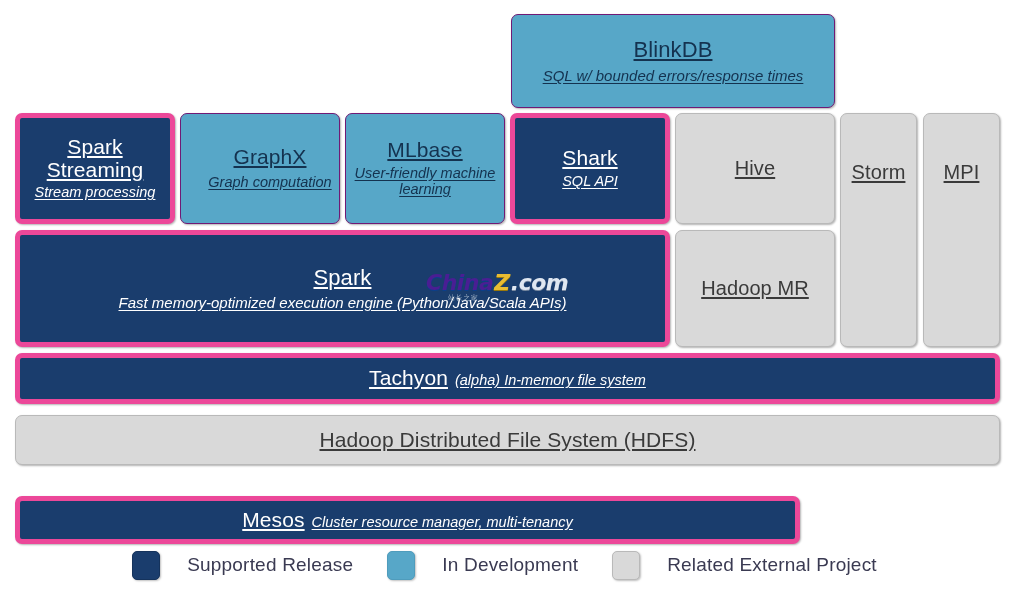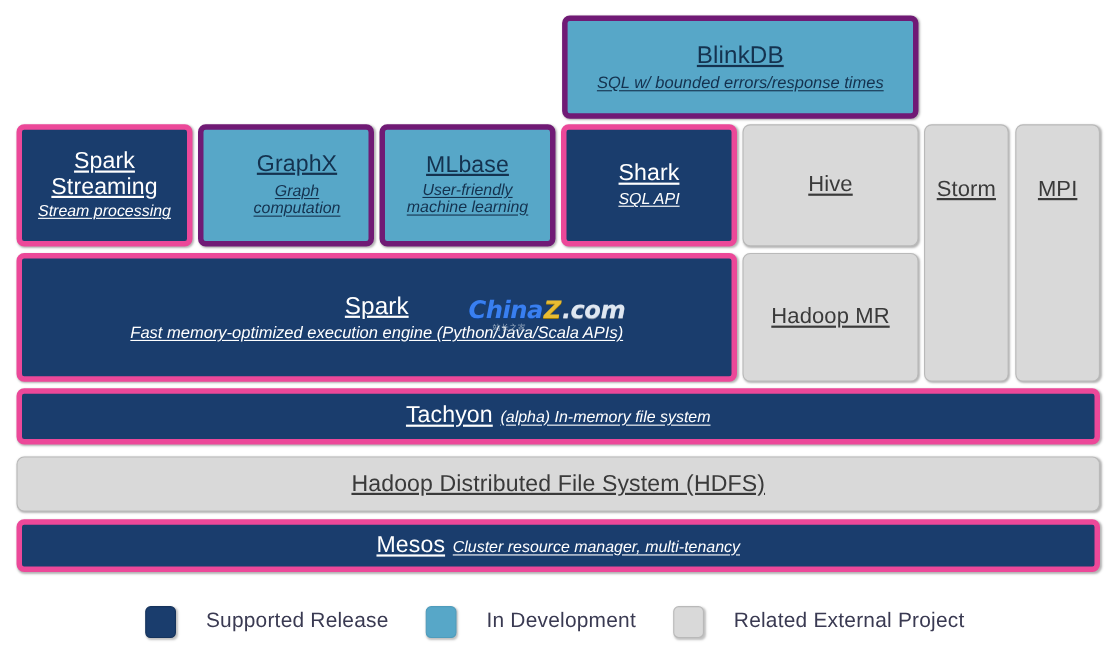--- a/index.html
+++ b/index.html
@@ -33,21 +33,21 @@
     box-shadow: 1px 1px 2px rgba(0,0,0,0.30);
   }
   .box.navy {
     background: #1a3d6d;
     color: #ffffff;
     border: 5px solid #ec4899;
   }
   .box.lblue {
     background: #57a7c8;
     color: #14324f;
-    border: 5px solid #701a75;
+    border: 1px solid #701a75;
   }
   .box.grey {
     background: #d9d9d9;
     color: #3a3a3a;
     border: 1px solid #b9b9b9;
   }
   .title {
     text-decoration: underline;
     text-underline-offset: 2px;
     line-height: 1.08;
@@ -106,21 +106,21 @@
   #hadoop-mr { left:675px; top:230px; width:160px; height:117px; }
   #hadoop-mr .title { font-size: 20px; }
 
   #tachyon   { left:15px;  top:353px; width:985px; height:51px; }
   #tachyon .title    { font-size: 21px; }
   #tachyon .subtitle { font-size: 14.5px; }
 
   #hdfs      { left:15px;  top:415px; width:985px; height:50px; }
   #hdfs .title { font-size: 21px; }
 
-  #mesos     { left:15px;  top:472px; width:985px; height:48px; }
+  #mesos     { left:15px;  top:496px; width:785px; height:48px; }
   #mesos .title    { font-size: 21px; }
   #mesos .subtitle { font-size: 14.5px; }
 
   
   #legend {
     position: absolute;
     left: 0;
     top: 543px;
     width: 1009px;
     height: 44px;
@@ -164,21 +164,21 @@
   #watermark .wm-main {
     position: absolute;
     left: 0; top: 8px;
     font-family: "DejaVu Sans", sans-serif;
     font-weight: bold;
     font-size: 22px;
     font-style: italic;
     letter-spacing: -0.5px;
     white-space: nowrap;
   }
-  #watermark .wm-china { color: #3b82f6; text-shadow: 0 1px 0 #0b3f8c; }
+  #watermark .wm-china { color: #4c1d95; text-shadow: 0 1px 0 #0b3f8c; }
   #watermark .wm-z     { color: #f2c230; text-shadow: 0 1px 0 #a07c08; padding: 0 1px; }
   #watermark .wm-com   { color: #e8eef7; text-shadow: 0 1px 0 #7d8da3; }
   #watermark .wm-sub {
     position: absolute;
     left: 22px; top: 31px;
     font-family: "DejaVu Sans", sans-serif;
     font-size: 7px;
     color: #9fb0c4;
     letter-spacing: 0.6px;
     white-space: nowrap;

